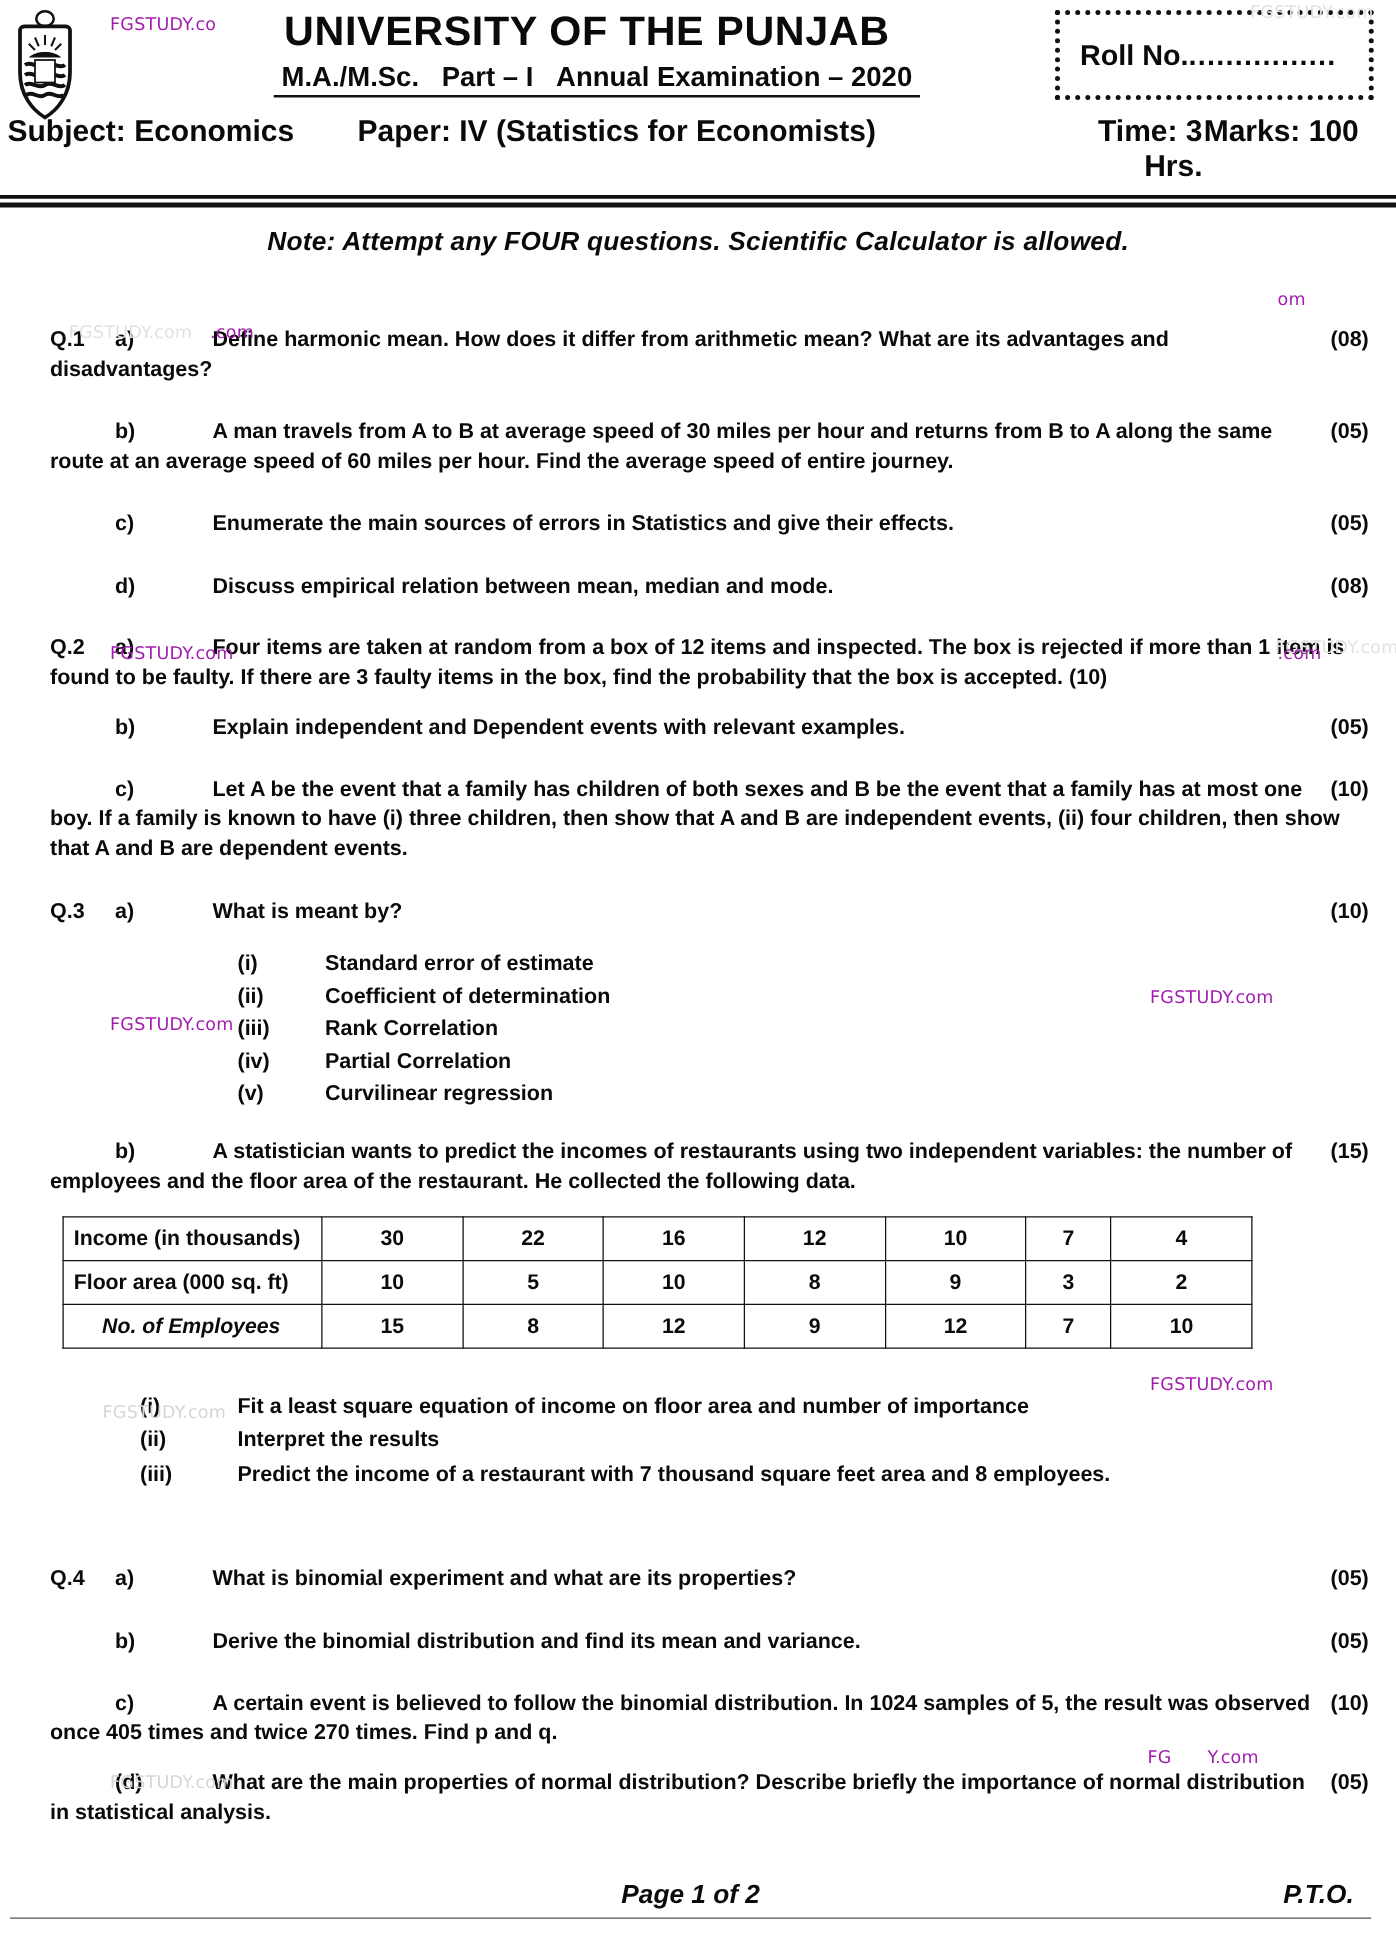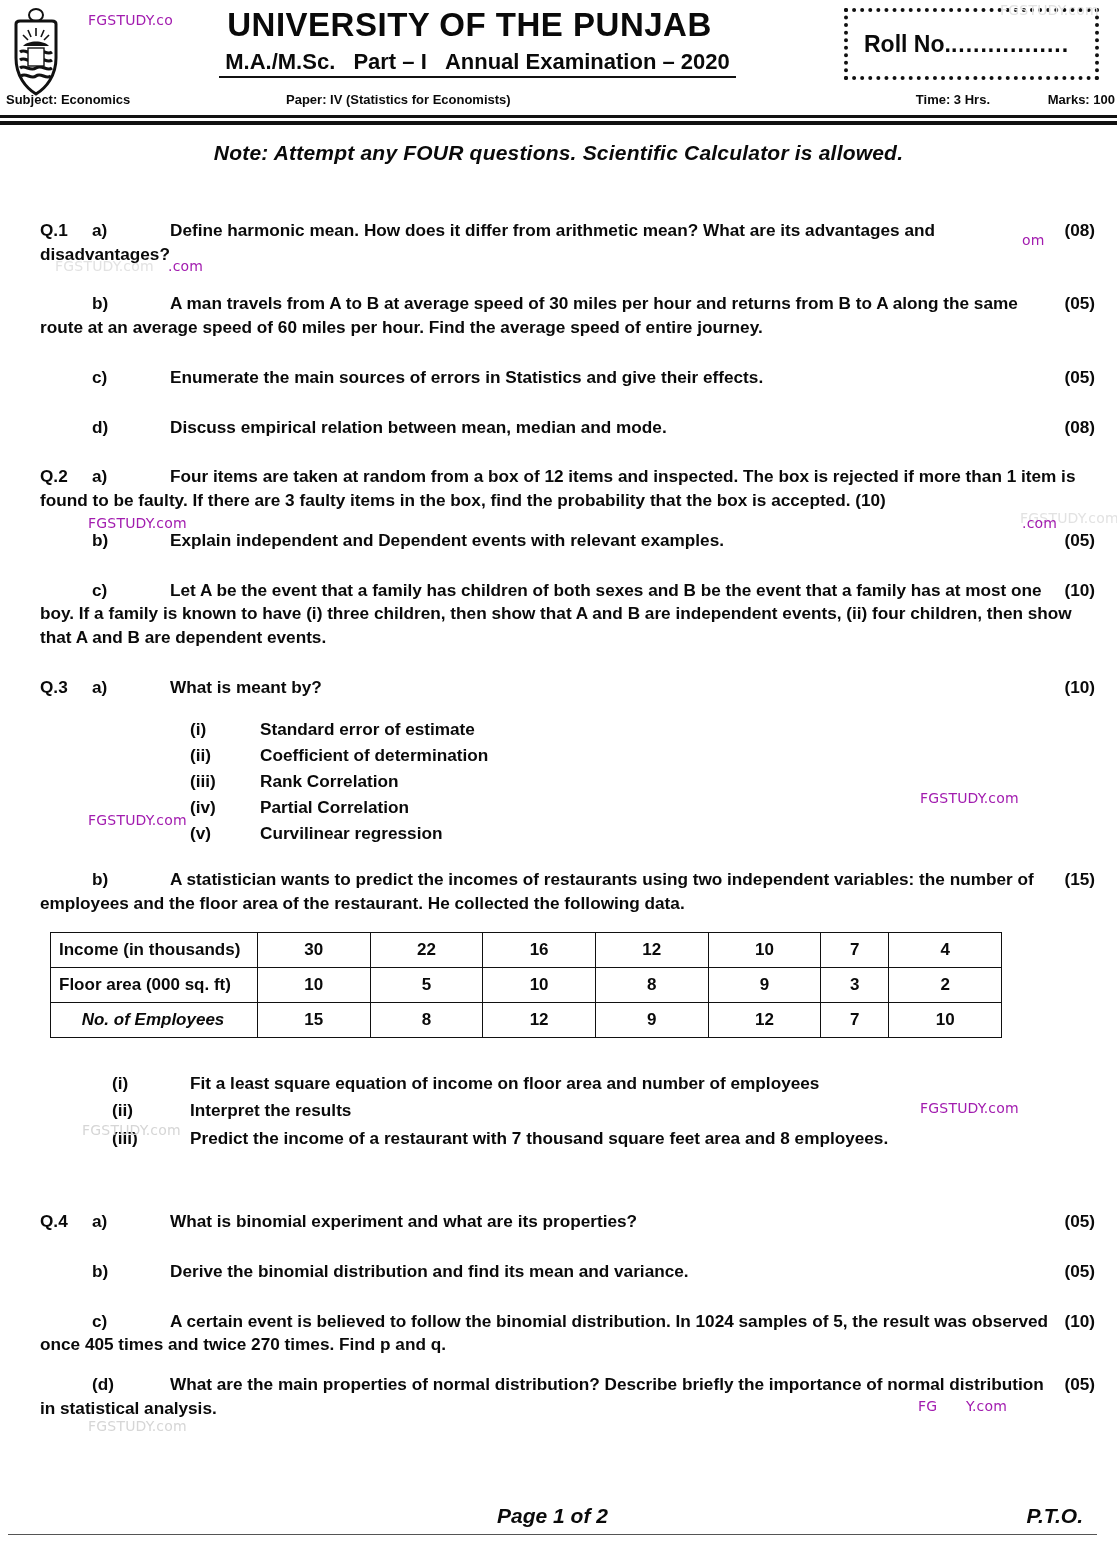--- a/index.html
+++ b/index.html
@@ -76,25 +76,25 @@
     letter-spacing: 0px;
   }
   .rollbox .dots {
     font-size: 23px;
     font-weight: 700;
     letter-spacing: 1px;
   }
 
   .subject-row {
     display: flex;
-    align-items: flex-end;
-    font-size: 13px;
+    align-items: flex-start;
+    font-size: 24px;
     font-weight: 700;
     margin-top: 14px;
-    padding: 0 2px 0 6px;
+    padding: 0 30px 0 6px;
   }
   .subject-row .subj { width: 250px; }
   .subject-row .paper { flex: 1; text-align: left; padding-left: 30px;}
   .subject-row .time { width: 130px; text-align: right; }
   .subject-row .marks { width: 125px; text-align: right; }
 
   .hr-double {
     margin-top: 8px;
     border-top: 3px solid #111;
     border-bottom: 4px solid #111;
@@ -405,21 +405,21 @@
           <td>10</td>
         </tr>
       </tbody>
     </table>
 
     <div class="spacer-md"></div>
 
     <div class="sublist2">
       <div class="srow">
         <span class="sidx">(i)</span>
-        <span class="stxt">Fit a least square equation of income on floor area and number of employees</span>
+        <span class="stxt">Fit a least square equation of income on floor area and number of importance</span>
       </div>
       <div class="srow">
         <span class="sidx">(ii)</span>
         <span class="stxt">Interpret the results</span>
       </div>
       <div class="srow">
         <span class="sidx">(iii)</span>
         <span class="stxt">Predict the income of a restaurant with 7 thousand square feet area and 8 employees.</span>
       </div>
     </div>

